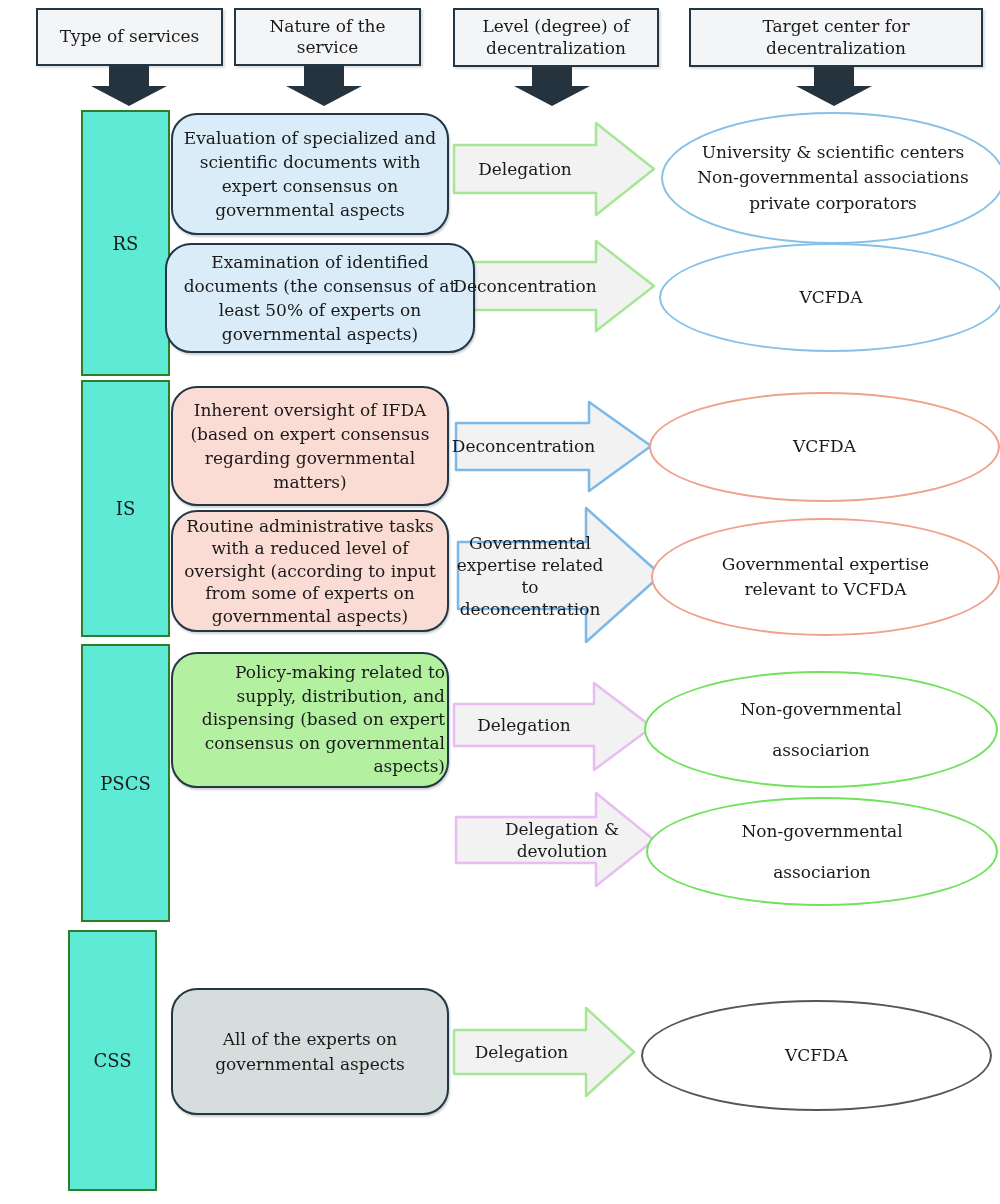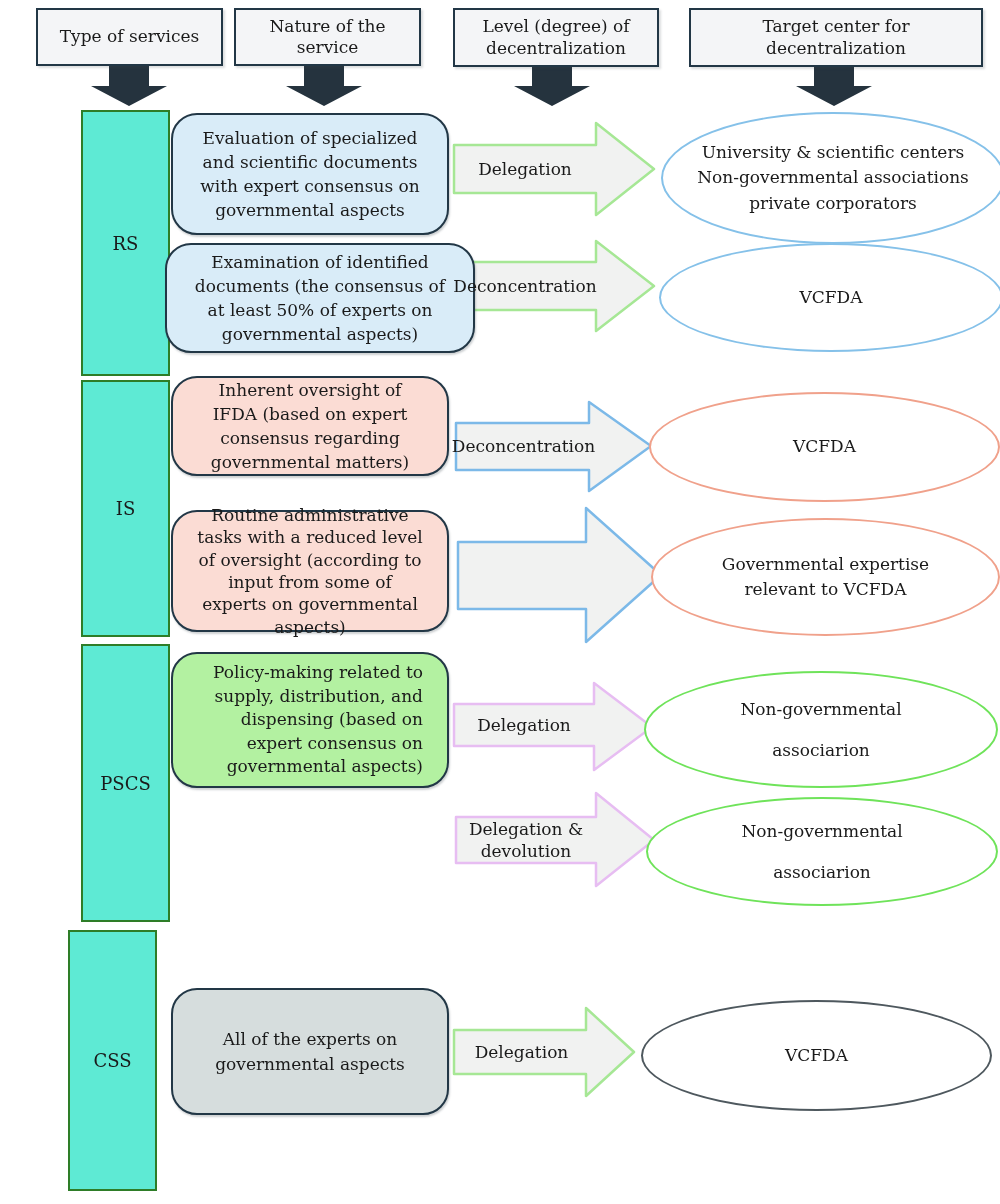--- a/index.html
+++ b/index.html
@@ -23,21 +23,21 @@
     font-size:17px;line-height:1.25;box-shadow:2px 2px 2px rgba(60,70,80,.18);
   }
   
   .grp{
     background:#5eead4;border:2px solid var(--group-border);
     font-size:18px;
   }
   
   .nat{
     border:2.5px solid var(--navy);border-radius:26px;
-    font-size:17px;line-height:1.42;padding:6px 24px;box-sizing:border-box;
+    font-size:17px;line-height:1.42;padding:6px 2px;box-sizing:border-box;
     box-shadow:1px 2px 2px rgba(60,70,80,.25);
   }
   .nat.blue{background:var(--box-blue);}
   .nat.salmon{background:var(--box-salmon);}
   .nat.green{background:var(--box-green);text-align:right;}
   .nat.gray{background:var(--box-gray);}
   
   .ell{
     background:#fff;border-radius:50%;font-size:17px;line-height:1.5;
   }
@@ -84,30 +84,33 @@
   <div class="abs hdr center pre" style="left:665px;top:8px;width:290px;height:55px;">Target center for
 decentralization</div>
 
   <div class="abs grp center" style="left:57px;top:110px;width:85px;height:262px;">RS</div>
   <div class="abs grp center" style="left:57px;top:380px;width:85px;height:253px;">IS</div>
   <div class="abs grp center" style="left:57px;top:644px;width:85px;height:274px;">PSCS</div>
   <div class="abs grp center" style="left:44px;top:930px;width:85px;height:257px;">CSS</div>
 
   <div class="abs nat blue center" style="left:147px;top:113px;width:278px;height:122px;">Evaluation of specialized and scientific documents with expert consensus on governmental aspects</div>
   <div class="abs nat blue center" style="left:141px;top:243px;width:310px;height:110px;">Examination of identified documents (the consensus of at least 50% of experts on governmental aspects)</div>
-  <div class="abs nat salmon center" style="left:147px;top:376px;width:278px;height:100px;text-align:center;">Inherent oversight of IFDA (based on expert consensus regarding governmental matters)</div>
+  <div class="abs nat salmon center" style="left:147px;top:386px;width:278px;height:120px;text-align:center;">Inherent oversight of IFDA (based on expert consensus regarding governmental matters)</div>
   <div class="abs nat salmon center" style="left:147px;top:510px;width:278px;height:122px;line-height:1.32;">Routine administrative tasks with a reduced level of oversight (according to input from some of experts on governmental aspects)</div>
   <div class="abs nat green center" style="left:147px;top:652px;width:278px;height:136px;line-height:1.38;">Policy-making related to supply, distribution, and dispensing (based on expert consensus on governmental aspects)</div>
   <div class="abs nat gray center" style="left:147px;top:988px;width:278px;height:127px;">All of the experts on governmental aspects</div>
 
   <div class="abs alabel center pre" style="left:430px;top:145px;width:142px;height:48px;">Delegation</div>
   <div class="abs alabel center pre" style="left:430px;top:262px;width:142px;height:48px;">Deconcentration</div>
   <div class="abs alabel center pre" style="left:432px;top:423px;width:135px;height:47px;">Deconcentration</div>
+  <div class="abs alabel center pre" style="left:425px;top:535px;width:162px;height:82px;">Governmental
+expertise related to
+deconcentration</div>
   <div class="abs alabel center pre" style="left:430px;top:704px;width:140px;height:42px;">Delegation</div>
-  <div class="abs alabel center pre" style="left:432px;top:812px;width:140px;height:56px;">Delegation &amp;
+  <div class="abs alabel center pre" style="left:432px;top:812px;width:140px;height:56px;padding-left:36px;">Delegation &amp;
 devolution</div>
   <div class="abs alabel center pre" style="left:430px;top:1028px;width:135px;height:48px;">Delegation</div>
 
   <div class="abs ell blue center pre" style="left:637px;top:112px;width:340px;height:128px;">University &amp; scientific centers
 Non-governmental associations
 private corporators</div>
   <div class="abs ell blue center pre" style="left:635px;top:243px;width:340px;height:105px;">VCFDA</div>
   <div class="abs ell salmon center pre" style="left:625px;top:392px;width:347px;height:106px;">VCFDA</div>
   <div class="abs ell salmon center pre" style="left:627px;top:518px;width:345px;height:114px;">Governmental expertise
 relevant to VCFDA</div>

